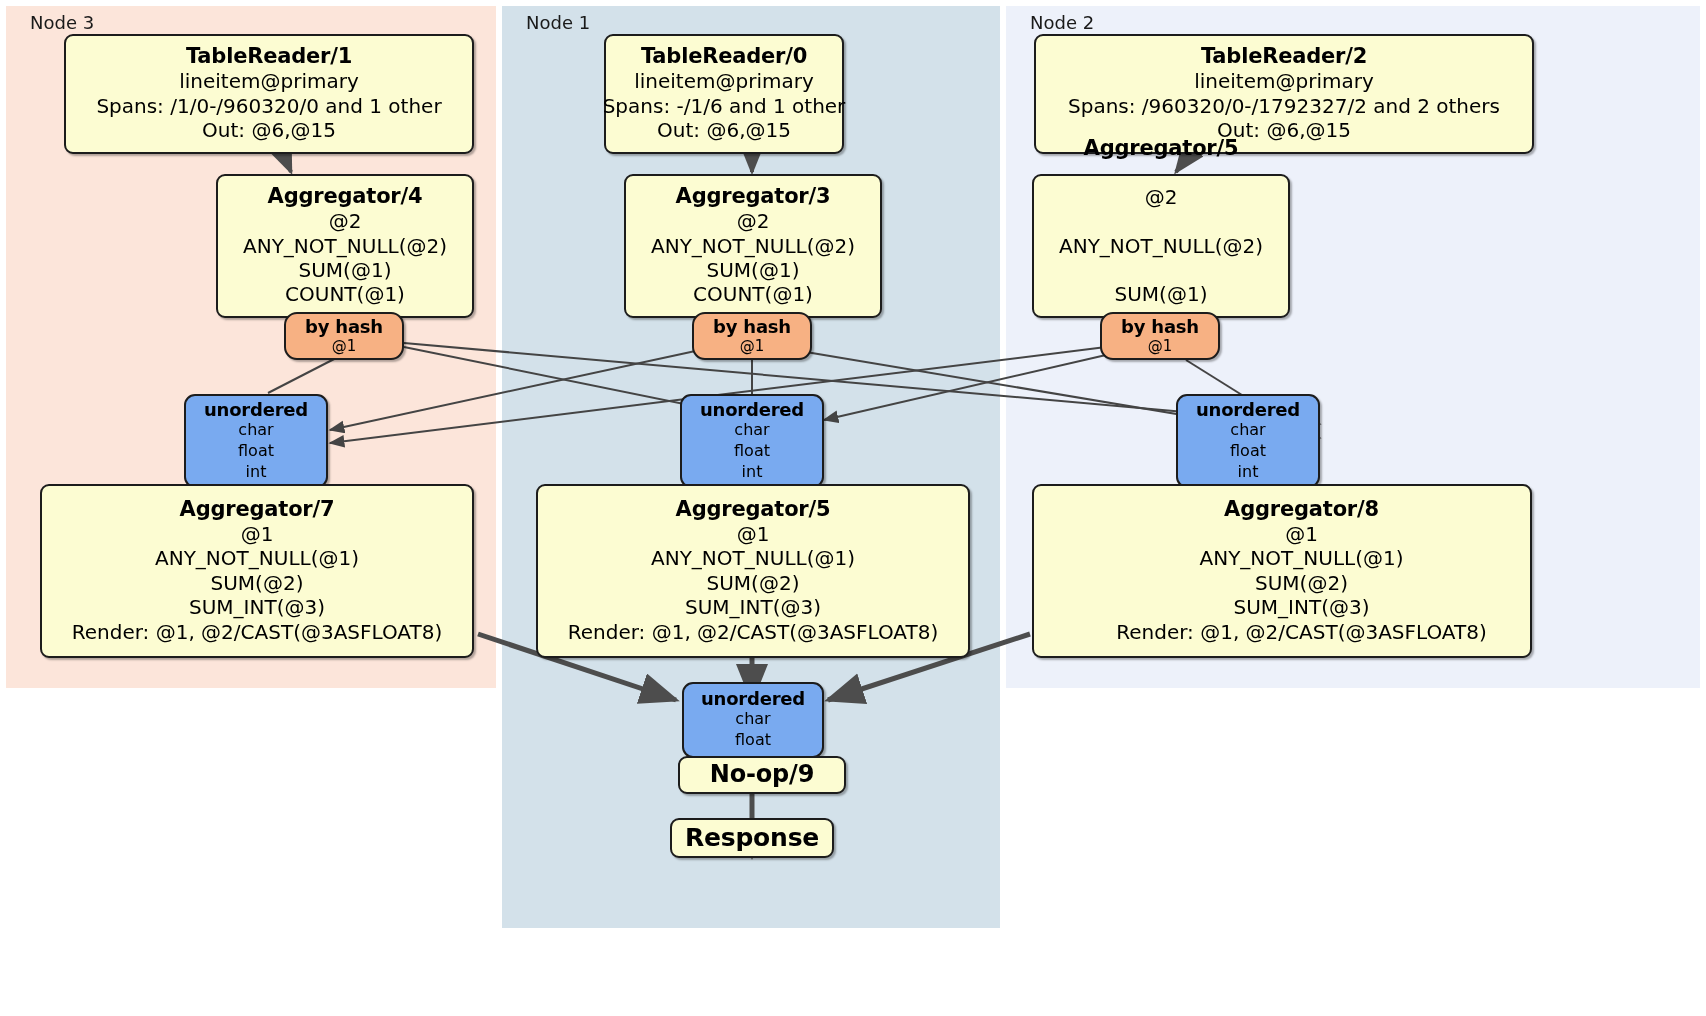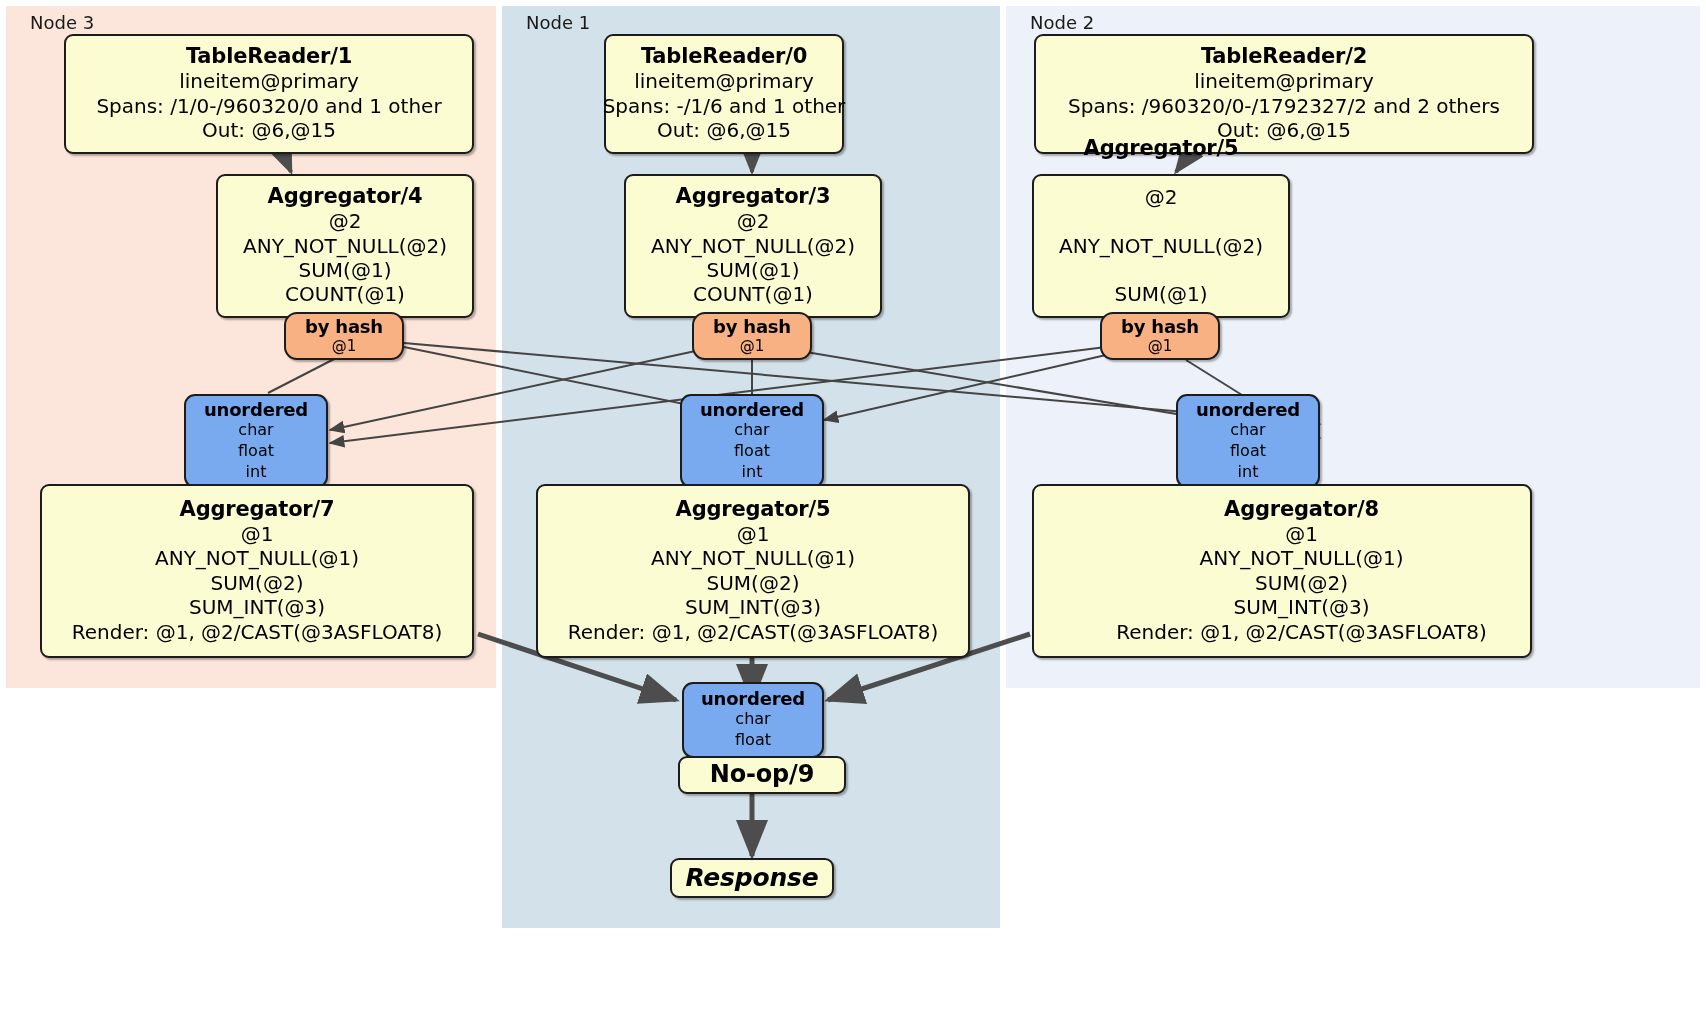--- a/index.html
+++ b/index.html
@@ -221,17 +221,17 @@
   <div class="box receiver" style="left:682px;top:682px;width:142px;height:76px;">
     <div class="title">unordered</div>
     <div class="line">char</div>
     <div class="line">float</div>
   </div>
 
   <div class="box proc noop" style="left:678px;top:756px;width:168px;height:38px;">
     <div class="title">No-op/9</div>
   </div>
 
-  <div class="box proc response" style="left:670px;top:858px;width:164px;height:40px;font-style:italic;">
+  <div class="box proc response" style="left:670px;top:818px;width:164px;height:40px;">
     <div class="title">Response</div>
   </div>
 
 </div>
 
 </body></html>

